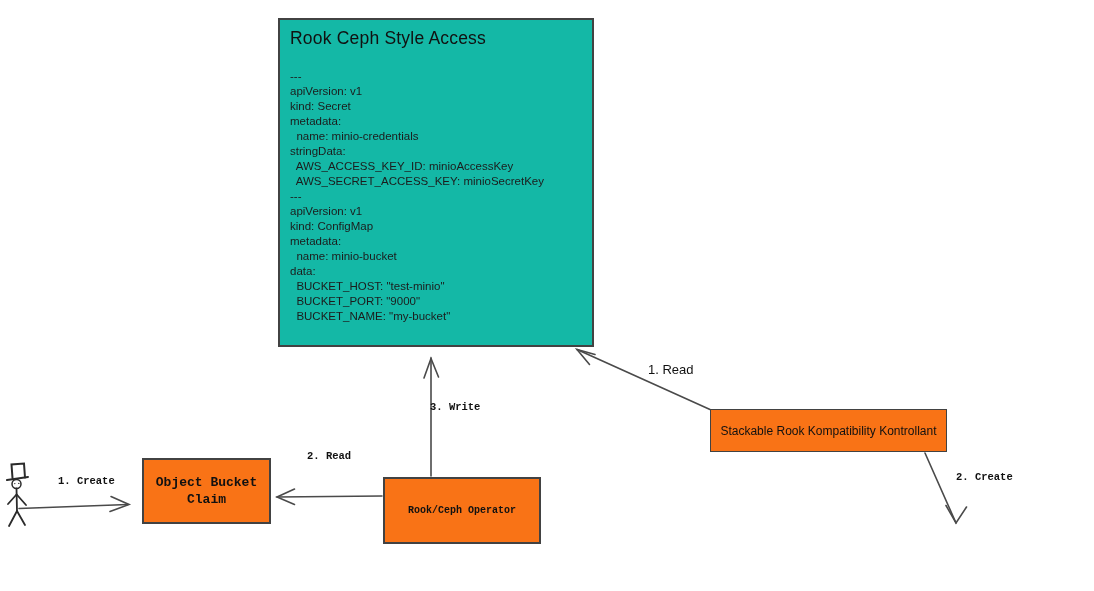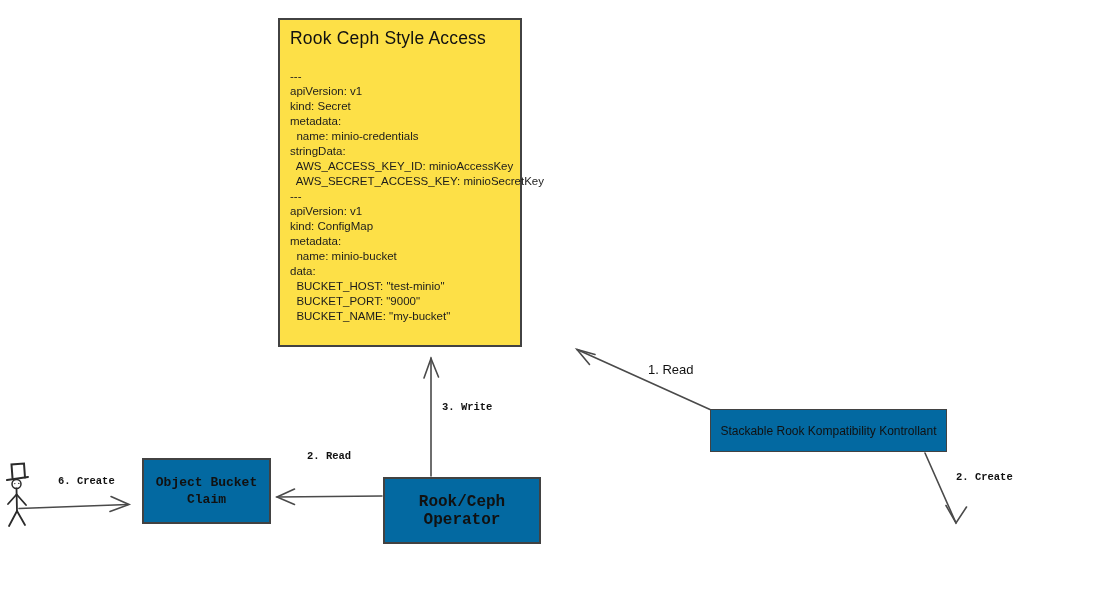--- a/index.html
+++ b/index.html
@@ -10,23 +10,23 @@
     background: #ffffff;
     font-family: "Liberation Sans", sans-serif;
     overflow: hidden;
   }
   svg.layer { position: absolute; left: 0; top: 0; }
 
   
   .main-box {
     position: absolute;
     left: 278px; top: 18px;
-    width: 244px; height: 329px;
+    width: 316px; height: 329px;
     border: 2px solid #424242;
-    background: #fde047;
+    background: #14b8a6;
     box-sizing: border-box;
     padding: 8px 10px;
   }
   .main-title {
     font-size: 17.5px;
     color: #111111;
     letter-spacing: 0.2px;
   }
   .yaml {
     margin: 20px 0 0 0;
@@ -34,38 +34,38 @@
     font-size: 11.5px;
     line-height: 15px;
     white-space: pre;
     color: #1c1c1c;
   }
 
   
   .node {
     position: absolute;
     border: 2px solid #424242;
-    background: #0369a1;
+    background: #f97316;
     box-sizing: border-box;
     display: flex;
     align-items: center;
     justify-content: center;
     text-align: center;
     color: #111111;
   }
   .node-obc {
     left: 142px; top: 458px; width: 129px; height: 66px;
     font-family: "Liberation Mono", "DejaVu Sans Mono", monospace;
     font-weight: bold; font-size: 13px; line-height: 17px;
     white-space: pre-line;
   }
   .node-operator {
     left: 383px; top: 477px; width: 158px; height: 67px;
     font-family: "Liberation Mono", "DejaVu Sans Mono", monospace;
-    font-weight: bold; font-size: 16px;
+    font-weight: bold; font-size: 10px;
   }
   .node-kontrollant {
     left: 710px; top: 409px; width: 237px; height: 43px;
     border-width: 1.5px;
     font-size: 12px;
     white-space: nowrap;
   }
   .node-s3 {
     left: 938px; top: 532px; width: 150px; height: 50px;
     font-family: "Liberation Mono", "DejaVu Sans Mono", monospace;
@@ -74,21 +74,21 @@
 
   
   .edge-label { position: absolute; color: #111111; white-space: nowrap; }
   .lbl-mono {
     font-family: "Liberation Mono", "DejaVu Sans Mono", monospace;
     font-weight: bold; font-size: 10.5px;
   }
   .lbl-sans { font-size: 13px; }
   .el1 { left: 58px;  top: 475px; }
   .el2 { left: 307px; top: 450px; }
-  .el3 { left: 430px; top: 401px; padding-left: 12px; }
+  .el3 { left: 430px; top: 401px; }
   .el4 { left: 648px; top: 362px; }
   .el5 { left: 956px; top: 471px; }
 </style>
 </head>
 <body>
 
 <div class="canvas">
 
   <svg class="layer" width="1094" height="591" viewBox="0 0 1094 591" fill="none" stroke="#4a4a4a" stroke-width="1.6" stroke-linecap="round">
 
@@ -159,19 +159,19 @@
 
   <div class="node node-operator">
     <span>Rook/Ceph Operator</span>
   </div>
 
   <div class="node node-kontrollant">
     <span>Stackable Rook Kompatibility Kontrollant</span>
   </div>
 
 
-  <span class="edge-label lbl-mono el1">6. Create</span>
+  <span class="edge-label lbl-mono el1">1. Create</span>
   <span class="edge-label lbl-mono el2">2. Read</span>
   <span class="edge-label lbl-mono el3">3. Write</span>
   <span class="edge-label lbl-sans el4">1. Read</span>
   <span class="edge-label lbl-mono el5">2. Create</span>
 
 </div>
 
 </body></html>

